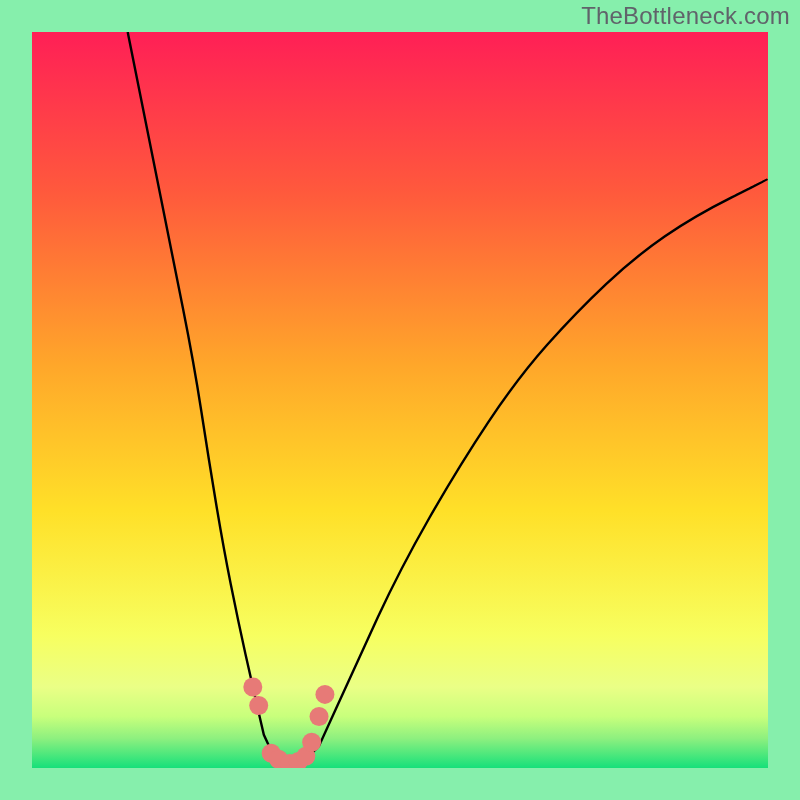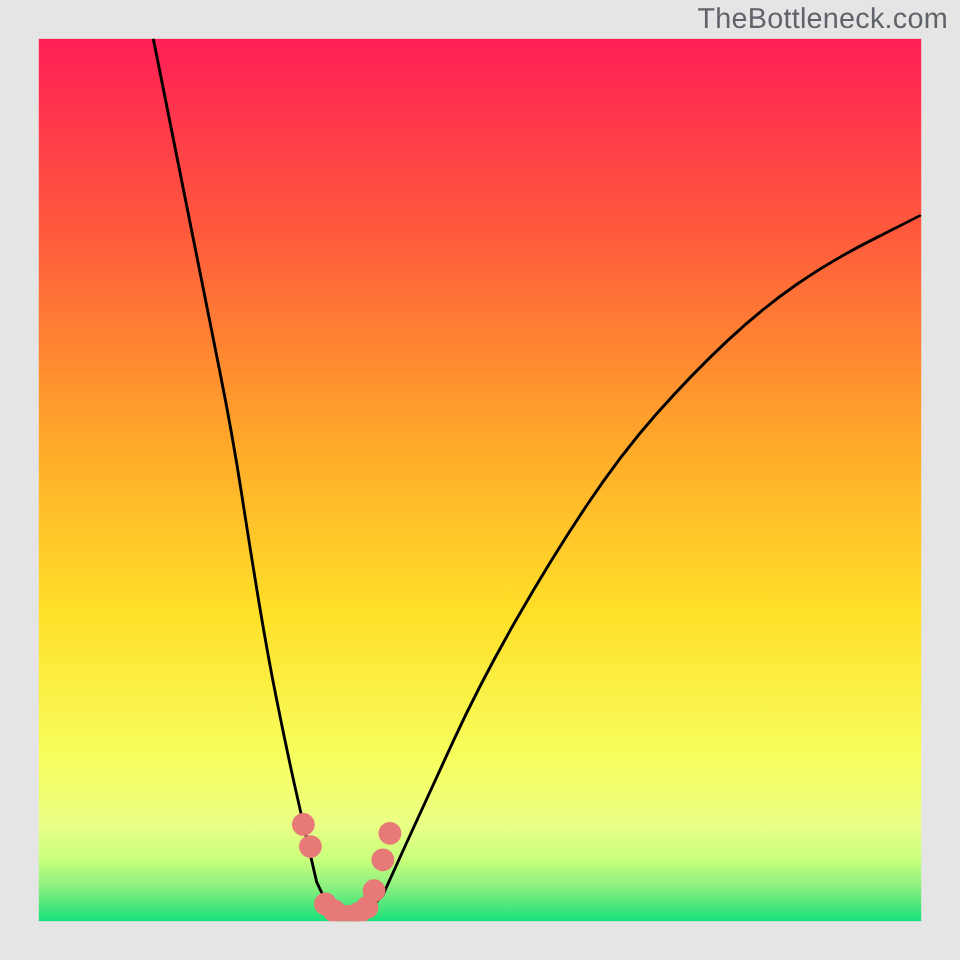--- a/index.html
+++ b/index.html
@@ -9,21 +9,21 @@
     height: 800px;
     overflow: hidden;
     background: #000;
   }
   .frame {
     position: absolute;
     left: 0;
     top: 0;
     width: 800px;
     height: 800px;
-    background: #e5e5e5;
+    background: #86efac;
   }
   .plot {
     position: absolute;
     left: 32px;
     top: 32px;
     width: 736px;
     height: 736px;
     overflow: hidden;
   }
   .gradient {

